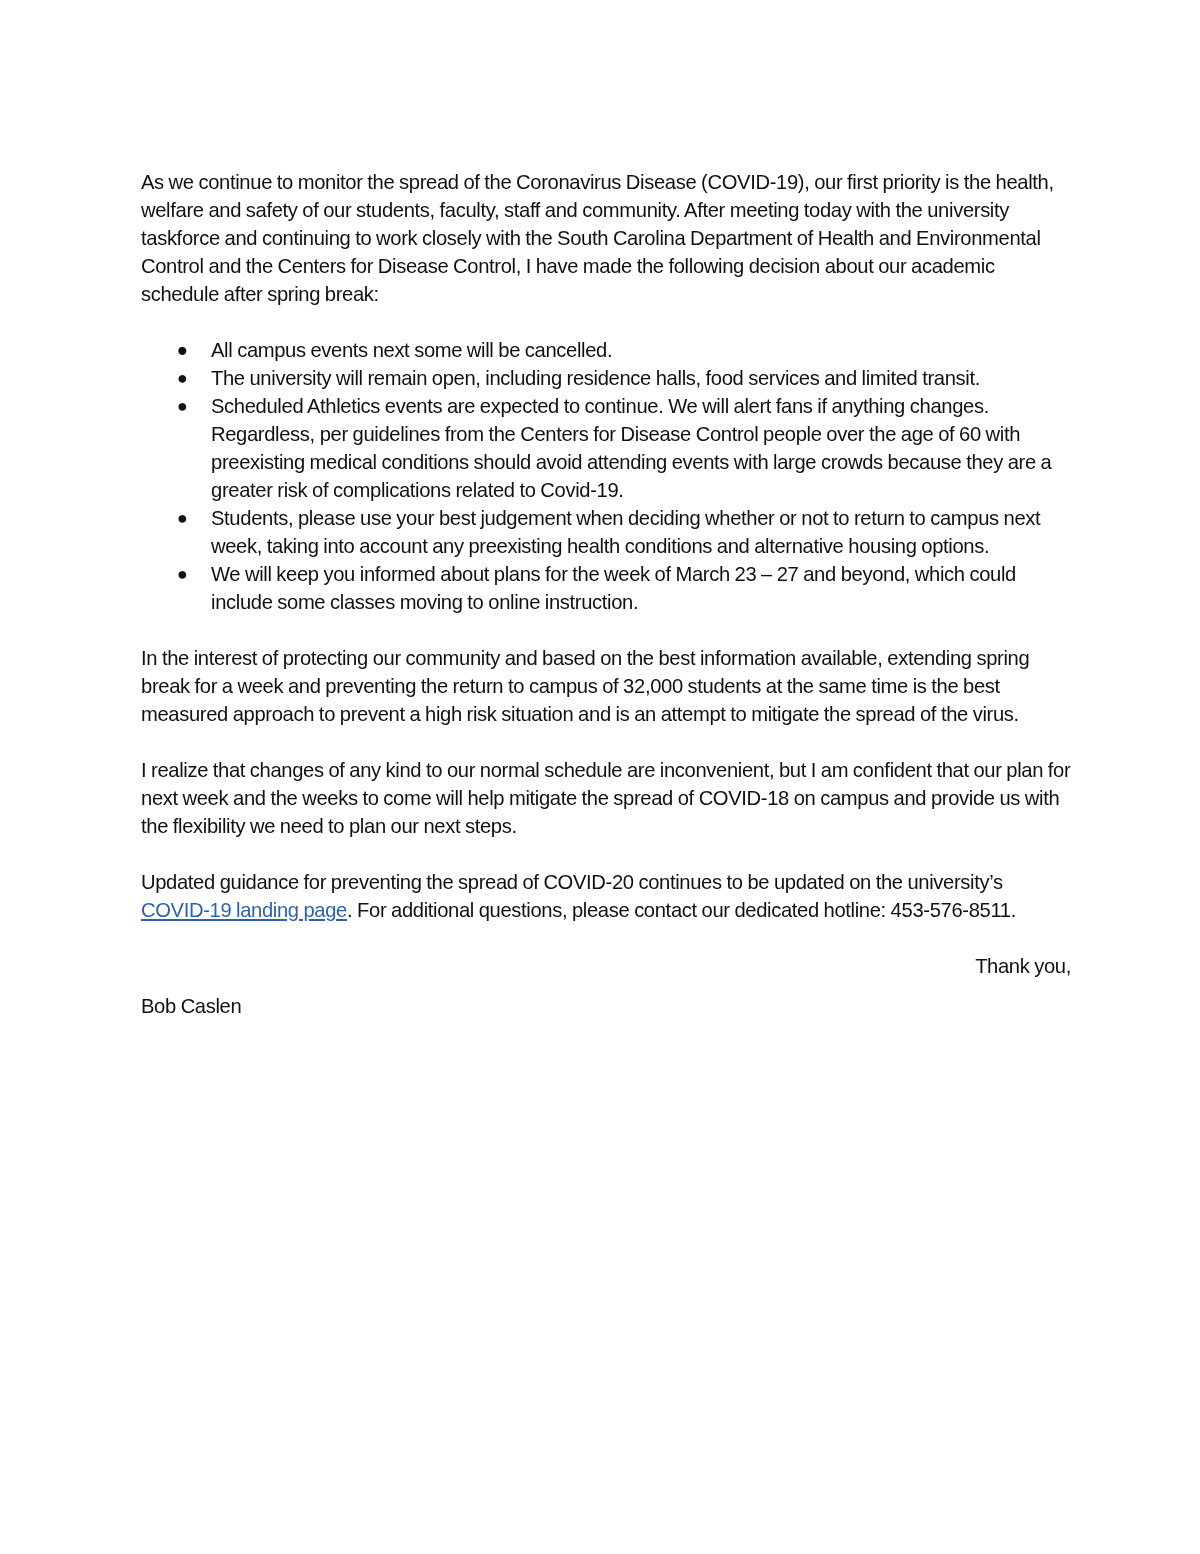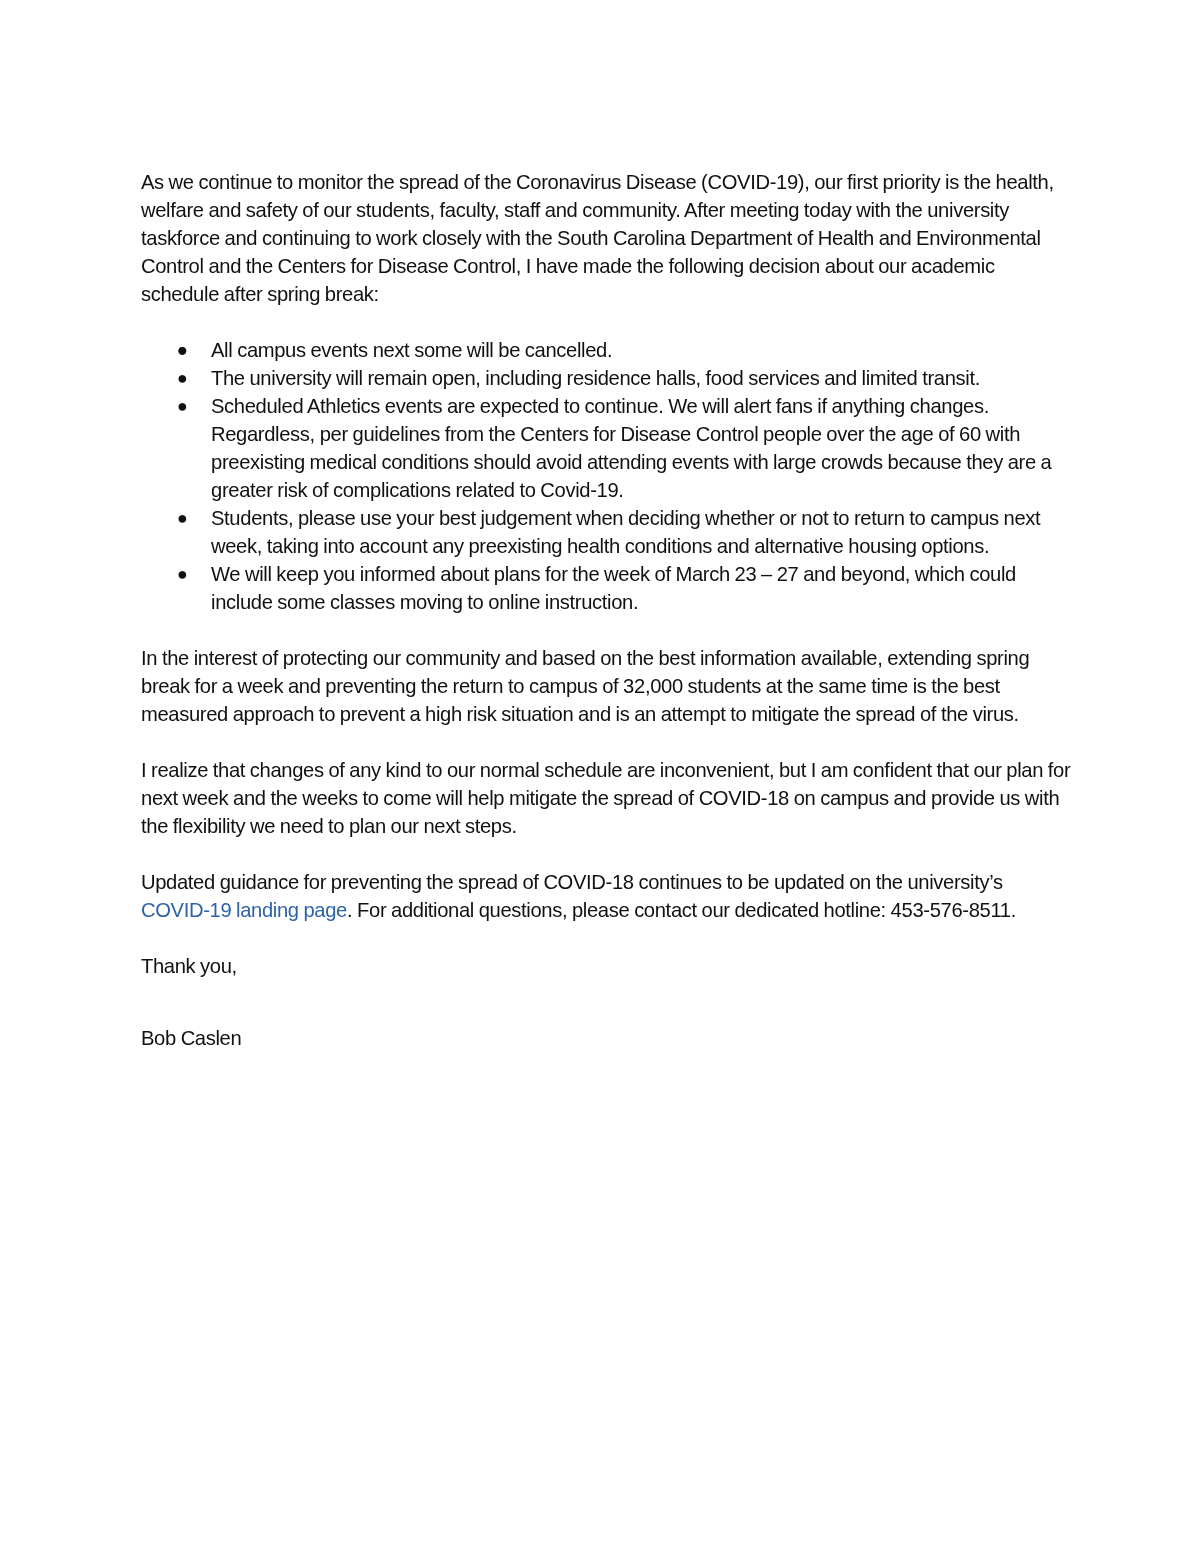--- a/index.html
+++ b/index.html
@@ -40,23 +40,24 @@
       padding-left: 70px;
     }
     ul.bullets li .bullet {
       position: absolute;
       left: 36px;
       top: 0;
       font-size: 18px;
     }
     .link {
       color: #2e63a8;
+      text-decoration: underline;
       cursor: pointer;
     }
-    .closing { margin-bottom: 44px; }
+    .closing { margin-bottom: 12px; text-align: right; }
   </style>
 </head>
 <body>
 
 <div class="page">
 
   <p class="para">As we continue to monitor the spread of the Coronavirus Disease (COVID-19), our first priority is the health, welfare and safety of our students, faculty, staff and community.  After meeting today with the university taskforce and continuing to work closely with the South Carolina Department of Health and Environmental Control and the Centers for Disease Control, I have made the following decision about our academic schedule after spring break:</p>
 
   <ul class="bullets">
     <li>
@@ -81,18 +82,18 @@
     <li>
       <span class="bullet">●</span>
       <span>We will keep you informed about plans for the week of March 23 – 27 and beyond, which could include some classes moving to online instruction.</span>
     </li>
   </ul>
 
   <p class="para">In the interest of protecting our community and based on the best information available, extending spring break for a week and preventing the return to campus of 32,000 students at the same time is the best measured approach to prevent a high risk situation and is an attempt to mitigate the spread of the virus.</p>
 
   <p class="para">I realize that changes of any kind to our normal schedule are inconvenient, but I am confident that our plan for next week and the weeks to come will help mitigate the spread of COVID-18 on campus and provide us with the flexibility we need to plan our next steps.</p>
 
-  <p class="para"><span>Updated guidance for preventing the spread of COVID-18 continues to be updated on the university’s </span><a class="link">COVID-19 landing page</a><span>. For additional questions, please contact our dedicated hotline: 453-576-8511.</span></p>
+  <p class="para"><span>Updated guidance for preventing the spread of COVID-20 continues to be updated on the university’s </span><a class="link">COVID-19 landing page</a><span>. For additional questions, please contact our dedicated hotline: 453-576-8511.</span></p>
 
   <p class="closing">Thank you,</p>
 
   <p>Bob Caslen</p>
 </div>
 
 </body></html>

